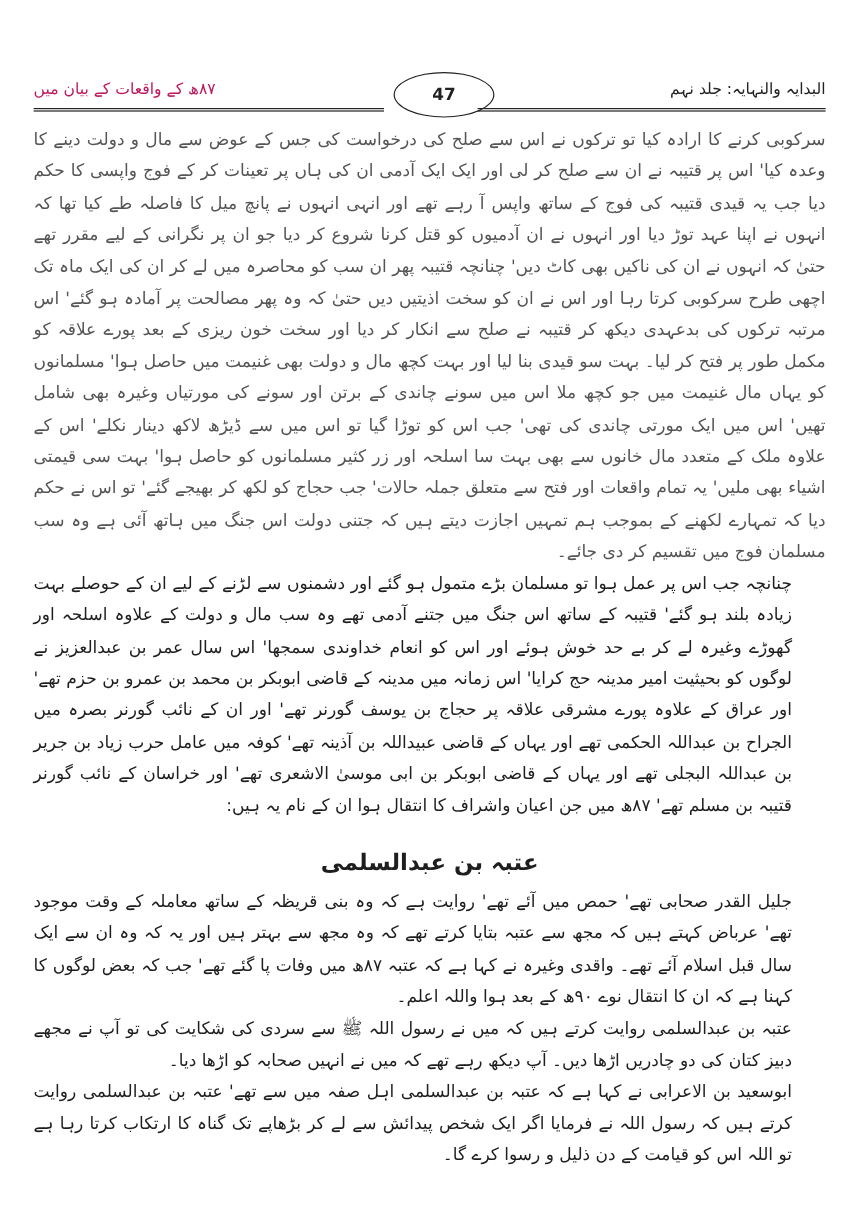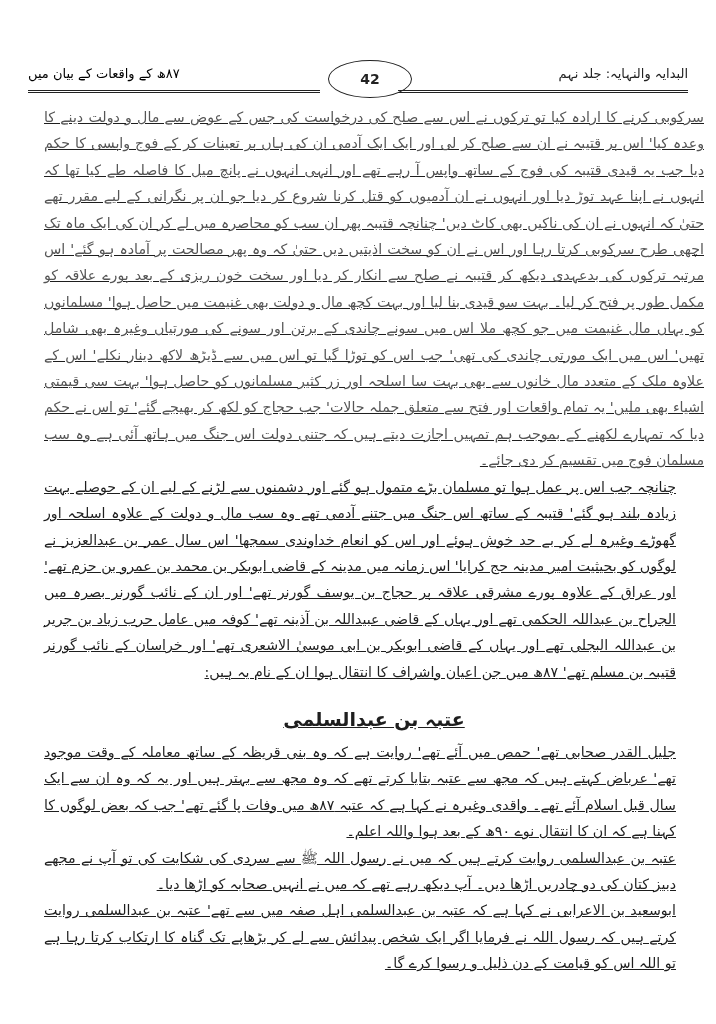--- a/index.html
+++ b/index.html
@@ -10,51 +10,51 @@
     .page { position: absolute; left: 0; top: 0; width: 716px; height: 1024px; }
     .header {
       position: absolute; top: 60px; left: 28px; width: 660px; height: 36px;
     }
     .hdr-right {
       position: absolute; right: 0; top: 6px; direction: rtl;
       font-size: 13px; color: #222;
     }
     .hdr-left {
       position: absolute; left: 0; top: 6px; direction: rtl;
-      font-size: 13px; color: #000000;
+      font-size: 13px; color: #be185d;
     }
     .hdr-line-l { position: absolute; left: 0; top: 30px; width: 292px; border-top: 3px double #222; }
     .hdr-line-r { position: absolute; right: 0; top: 30px; width: 290px; border-top: 3px double #222; }
     .page-oval {
       position: absolute; left: 300px; top: 0; width: 82px; height: 36px;
       border: 1.5px solid #222; border-radius: 50%;
       display: flex; align-items: center; justify-content: center;
       font-size: 14px; font-weight: bold; color: #222;
     }
     .body-text {
-      position: absolute; top: 104px; left: 44px; width: 660px;
+      position: absolute; top: 104px; left: 28px; width: 660px;
       direction: rtl; text-align: justify; text-align-last: right;
-      font-size: 14.2px; line-height: 26.4px; color: #1e1e1e; text-decoration: underline;
+      font-size: 14.2px; line-height: 26.4px; color: #1e1e1e;
     }
     .body-text p { margin: 0; }
     .faded { color: #555; }
     .indent { padding-right: 28px; }
     .heading {
       text-align: center; text-align-last: center; font-size: 19px; font-weight: bold;
       line-height: 36px; margin: 16px 0 2px;
     }
   </style>
 </head>
 <body>
 
 <div class="page">
   <div class="header">
     <span class="hdr-right">البدایہ والنہایہ: جلد نہم</span>
     <div class="page-oval">
-      <span>42</span>
+      <span>47</span>
     </div>
     <span class="hdr-left">۸۷ھ کے واقعات کے بیان میں</span>
     <div class="hdr-line-l"></div>
     <div class="hdr-line-r"></div>
   </div>
 
   <div class="body-text">
     <p class="faded">سرکوبی کرنے کا ارادہ کیا تو ترکوں نے اس سے صلح کی درخواست کی جس کے عوض سے مال و دولت دینے کا وعدہ کیا' اس پر قتیبہ نے ان سے صلح کر لی اور ایک ایک آدمی ان کی ہاں پر تعینات کر کے فوج واپسی کا حکم دیا جب یہ قیدی قتیبہ کی فوج کے ساتھ واپس آ رہے تھے اور انہی انہوں نے پانچ میل کا فاصلہ طے کیا تھا کہ انہوں نے اپنا عہد توڑ دیا اور انہوں نے ان آدمیوں کو قتل کرنا شروع کر دیا جو ان پر نگرانی کے لیے مقرر تھے حتیٰ کہ انہوں نے ان کی ناکیں بھی کاٹ دیں' چنانچہ قتیبہ پھر ان سب کو محاصرہ میں لے کر ان کی ایک ماہ تک اچھی طرح سرکوبی کرتا رہا اور اس نے ان کو سخت اذیتیں دیں حتیٰ کہ وہ پھر مصالحت پر آمادہ ہو گئے' اس مرتبہ ترکوں کی بدعہدی دیکھ کر قتیبہ نے صلح سے انکار کر دیا اور سخت خون ریزی کے بعد پورے علاقہ کو مکمل طور پر فتح کر لیا۔ بہت سو قیدی بنا لیا اور بہت کچھ مال و دولت بھی غنیمت میں حاصل ہوا' مسلمانوں کو یہاں مال غنیمت میں جو کچھ ملا اس میں سونے چاندی کے برتن اور سونے کی مورتیاں وغیرہ بھی شامل تھیں' اس میں ایک مورتی چاندی کی تھی' جب اس کو توڑا گیا تو اس میں سے ڈیڑھ لاکھ دینار نکلے' اس کے علاوہ ملک کے متعدد مال خانوں سے بھی بہت سا اسلحہ اور زر کثیر مسلمانوں کو حاصل ہوا' بہت سی قیمتی اشیاء بھی ملیں' یہ تمام واقعات اور فتح سے متعلق جملہ حالات' جب حجاج کو لکھ کر بھیجے گئے' تو اس نے حکم دیا کہ تمہارے لکھنے کے بموجب ہم تمہیں اجازت دیتے ہیں کہ جتنی دولت اس جنگ میں ہاتھ آئی ہے وہ سب مسلمان فوج میں تقسیم کر دی جائے۔</p>
     <p class="indent">چنانچہ جب اس پر عمل ہوا تو مسلمان بڑے متمول ہو گئے اور دشمنوں سے لڑنے کے لیے ان کے حوصلے بہت زیادہ بلند ہو گئے' قتیبہ کے ساتھ اس جنگ میں جتنے آدمی تھے وہ سب مال و دولت کے علاوہ اسلحہ اور گھوڑے وغیرہ لے کر بے حد خوش ہوئے اور اس کو انعام خداوندی سمجھا' اس سال عمر بن عبدالعزیز نے لوگوں کو بحیثیت امیر مدینہ حج کرایا' اس زمانہ میں مدینہ کے قاضی ابوبکر بن محمد بن عمرو بن حزم تھے' اور عراق کے علاوہ پورے مشرقی علاقہ پر حجاج بن یوسف گورنر تھے' اور ان کے نائب گورنر بصرہ میں الجراح بن عبداللہ الحکمی تھے اور یہاں کے قاضی عبیداللہ بن آذینہ تھے' کوفہ میں عامل حرب زیاد بن جریر بن عبداللہ البجلی تھے اور یہاں کے قاضی ابوبکر بن ابی موسیٰ الاشعری تھے' اور خراسان کے نائب گورنر قتیبہ بن مسلم تھے' ۸۷ھ میں جن اعیان واشراف کا انتقال ہوا ان کے نام یہ ہیں:</p>
     <div class="heading">عتبہ بن عبدالسلمی</div>

